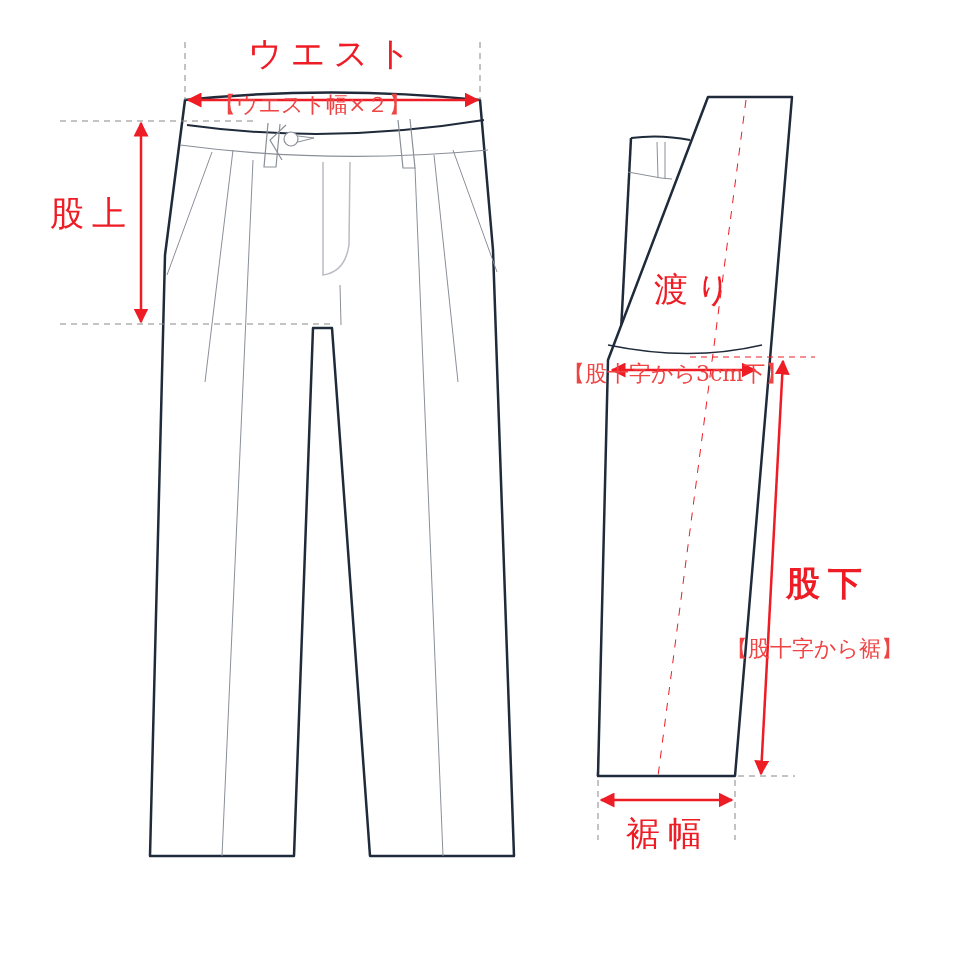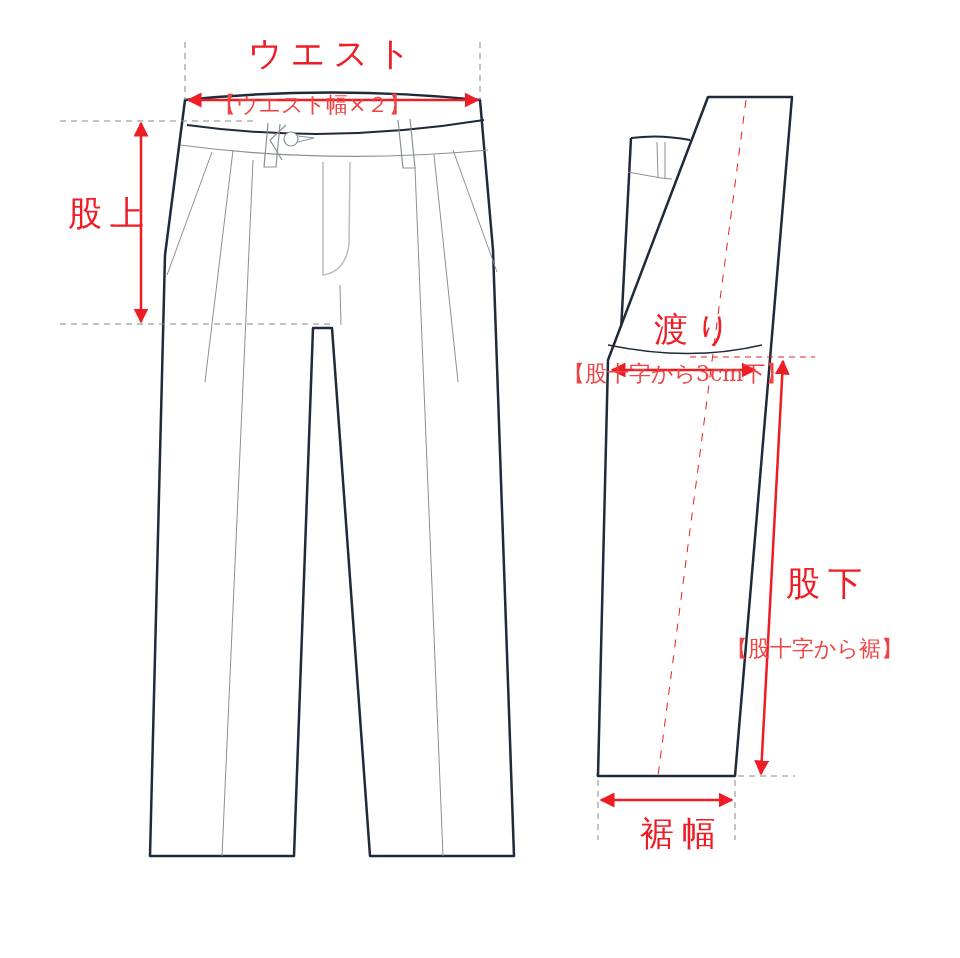--- a/index.html
+++ b/index.html
@@ -80,21 +80,21 @@
   <line x1="738" y1="776" x2="795" y2="776" stroke="#888" stroke-width="1" stroke-dasharray="6,5"></line>
 
   <line x1="598" y1="780" x2="598" y2="840" stroke="#888" stroke-width="1" stroke-dasharray="6,5"></line>
   <line x1="735" y1="780" x2="735" y2="840" stroke="#888" stroke-width="1" stroke-dasharray="6,5"></line>
   <line x1="601" y1="800" x2="732" y2="800" stroke="#ee1c25" stroke-width="2.5" marker-start="url(#ah)" marker-end="url(#ah)"></line>
 </svg>
 
 <div class="lbl red big" style="left:248px; top:20px;margin-top:16px;">ウエスト</div>
 <div class="lbl blk small" style="left:214px; top:64px;">【ウエスト幅×２】</div>
 
-<div class="lbl red big" style="left:68px; top:196px;">股上</div>
+<div class="lbl red big" style="left:50px; top:196px;">股上</div>
 
-<div class="lbl red big" style="left:654px; top:272px;margin-top:40px;">渡り</div>
+<div class="lbl red big" style="left:654px; top:272px;">渡り</div>
 <div class="lbl blk small" style="left:563px; top:333px;">【股十字から3cm下】</div>
 
-<div class="lbl red big" style="left:786px; top:566px;">股下</div>
+<div class="lbl red big" style="left:786px; top:566px;font-weight:bold;">股下</div>
 <div class="lbl blk small" style="left:726px; top:608px;text-align:center;">【股十字から裾】</div>
 
-<div class="lbl red big" style="left:640px; top:816px;">裾幅</div>
+<div class="lbl red big" style="left:626px; top:816px;">裾幅</div>
 
 </body></html>

